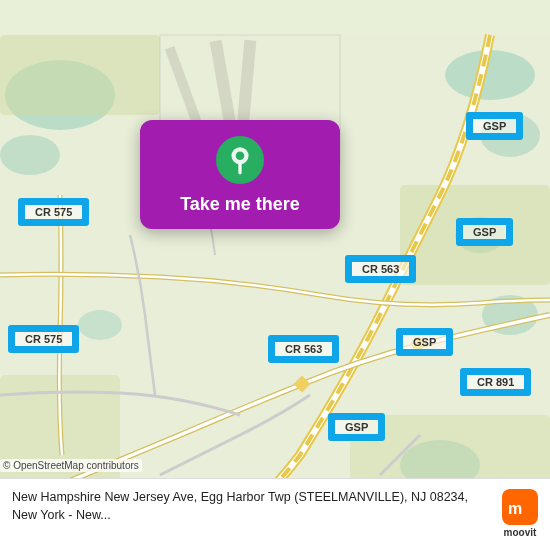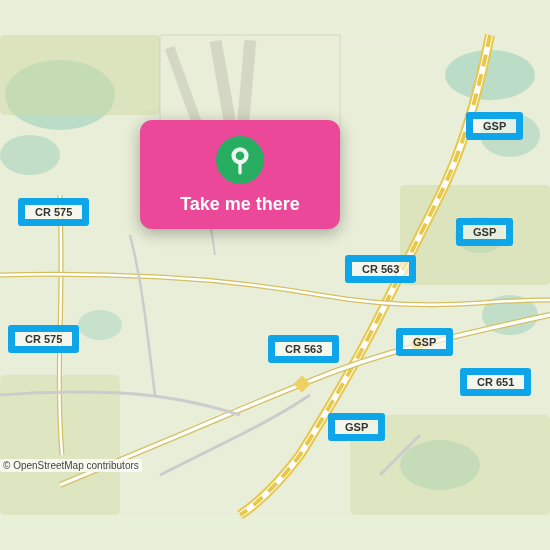--- a/index.html
+++ b/index.html
@@ -19,21 +19,21 @@
       top: 0; left: 0;
       width: 100%; height: 100%;
     }
 
     
     #location-card {
       position: absolute;
       top: 120px;
       left: 140px;
       width: 200px;
-      background: #ec4899;
+      background: #a21caf;
       border-radius: 12px;
       display: flex;
       flex-direction: column;
       align-items: center;
       padding: 16px 20px 14px;
       box-shadow: 0 4px 16px rgba(0,0,0,0.3);
       cursor: pointer;
     }
 
     #location-icon-wrap {
@@ -177,32 +177,43 @@
     <path d="M200,150 Q210,180 215,220" fill="none" stroke="#ccc" stroke-width="2"></path>
 
     <rect x="296" y="343" width="12" height="12" fill="#f0d060" transform="rotate(45, 302, 349)"></rect>
     <rect x="412" y="303" width="12" height="12" fill="#f0d060" transform="rotate(45, 418, 309)"></rect>
   </svg>
 
   <div class="road-label" style="top:198px; left:18px;">CR 575</div>
   <div class="road-label" style="top:325px; left:8px;">CR 575</div>
   <div class="road-label" style="top:255px; left:345px;">CR 563</div>
   <div class="road-label" style="top:335px; left:268px;">CR 563</div>
-  <div class="road-label" style="top:368px; left:460px;">CR 651</div>
+  <div class="road-label" style="top:368px; left:460px;">CR 891</div>
   <div class="road-label" style="top:112px; left:466px;">GSP</div>
   <div class="road-label" style="top:218px; left:456px;">GSP</div>
   <div class="road-label" style="top:328px; left:396px;">GSP</div>
   <div class="road-label" style="top:413px; left:328px;">GSP</div>
 
   <div id="location-card">
     <div id="location-icon-wrap">
       <svg width="26" height="30" viewBox="0 0 24 28">
         <circle cx="12" cy="10" r="8" fill="#fff" opacity="0.9"></circle>
         <circle cx="12" cy="10" r="4" fill="#27ae60"></circle>
         <path d="M12 18 Q12 24 12 26" stroke="#fff" stroke-width="3" stroke-linecap="round" fill="none"></path>
       </svg>
     </div>
     <span id="take-me-there-label">Take me there</span>
   </div>
 
   <div id="osm-attribution">© OpenStreetMap contributors</div>
 
+  <div id="bottom-bar">
+    <div id="address-text">New Hampshire New Jersey Ave, Egg Harbor Twp (STEELMANVILLE), NJ 08234, New York - New...</div>
+    <div id="moovit-logo">
+      <div id="moovit-logo-icon">
+        <svg width="28" height="22" viewBox="0 0 28 22">
+          <text x="2" y="18" font-size="16" font-weight="bold" fill="white" font-family="Arial">m</text>
+        </svg>
+      </div>
+      <div id="moovit-logo-text">moovit</div>
+    </div>
+  </div>
 </div>
 
 </body></html>

